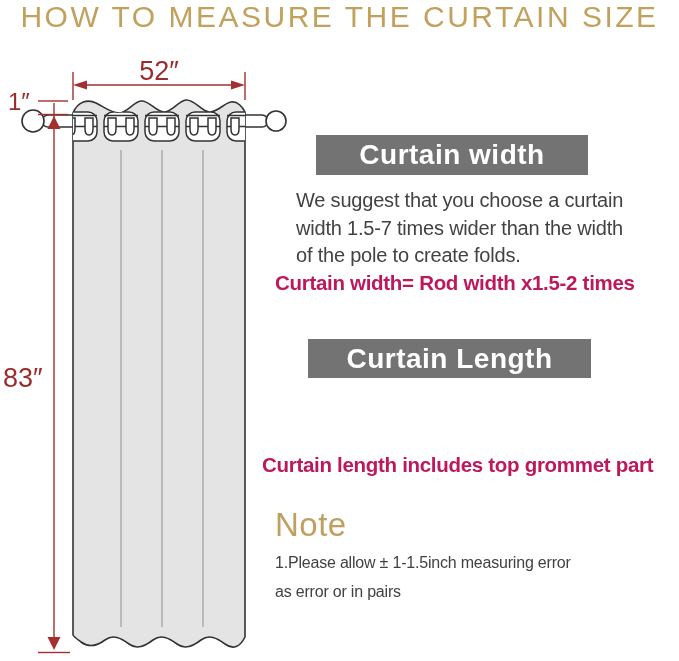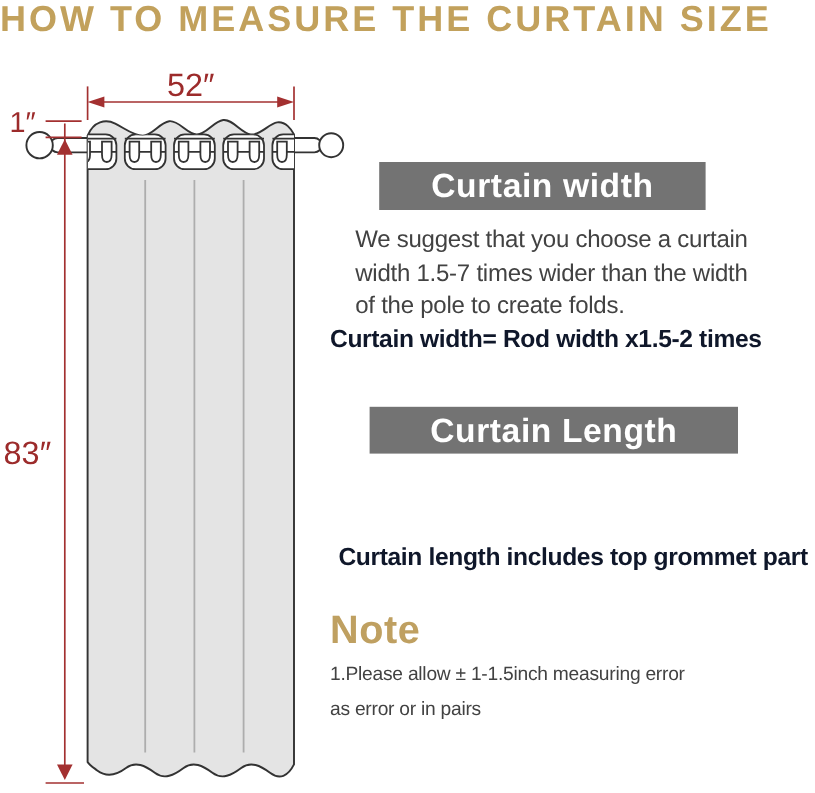--- a/index.html
+++ b/index.html
@@ -1,46 +1,46 @@
 <!DOCTYPE html>
 <html><head>
 <meta charset="utf-8">
 <style>
   html,body{margin:0;padding:0;background:#fff;}
   .page{
     position:relative;width:679px;height:661px;background:#fff;overflow:hidden;
     font-family:"Liberation Sans",sans-serif;
   }
   .title{
-    position:absolute;left:0;top:0;width:679px;
-    font-size:30px;font-weight:700;letter-spacing:2.5px;color:#c2a15c;
+    position:absolute;left:0;top:0;width:679px;text-align:center;
+    font-size:30px;font-weight:400;letter-spacing:2.5px;color:#c2a15c;
     white-space:nowrap;
   }
   .diagram-svg{position:absolute;left:0;top:0;}
   .hdr-box{
     position:absolute;background:#737373;color:#ffffff;font-weight:bold;
     font-size:28px;display:flex;align-items:center;justify-content:center;
     letter-spacing:0.5px;white-space:nowrap;
   }
   .box-width{left:316px;top:135px;width:272px;height:40px;}
-  .box-length{left:308px;top:339px;width:307px;height:39px;}
+  .box-length{left:308px;top:339px;width:283px;height:39px;}
   .body-text{
     position:absolute;font-size:20px;color:#424242;line-height:27.5px;
     letter-spacing:-0.2px;white-space:nowrap;margin-left:20px;
   }
   .para-width{left:276px;top:187px;}
   .para-length{left:276px;top:391px;}
   .formula{
-    position:absolute;font-size:20.5px;font-weight:bold;color:#0f172a;
+    position:absolute;font-size:20.5px;font-weight:bold;color:#be185d;
     letter-spacing:-0.3px;white-space:nowrap;
   }
   .formula-width{left:275px;top:271px;}
-  .formula-length{left:282px;top:453px;}
+  .formula-length{left:262px;top:453px;}
   .note-heading{
-    position:absolute;left:275px;top:506px;font-size:33px;font-weight:bold;
+    position:absolute;left:275px;top:506px;font-size:33px;font-weight:normal;
     color:#bfa061;letter-spacing:0.5px;text-align:right;
   }
   .note-body{
     position:absolute;left:275px;top:549px;font-size:16px;color:#424242;
     line-height:28.5px;letter-spacing:-0.2px;white-space:nowrap;
   }
 </style>
 </head>
 <body>
 

